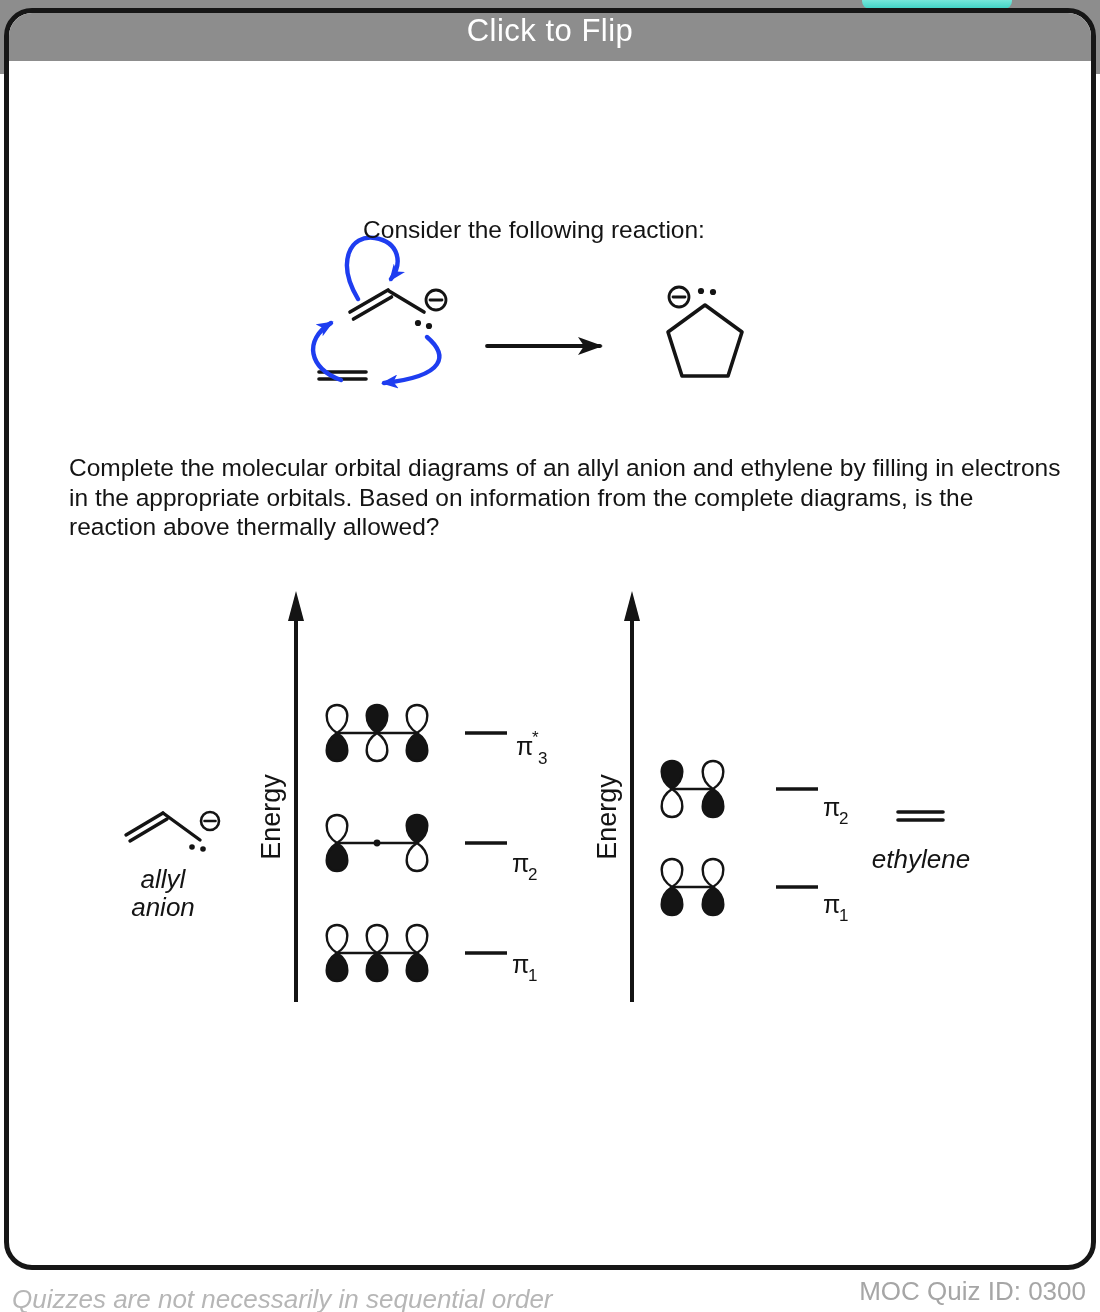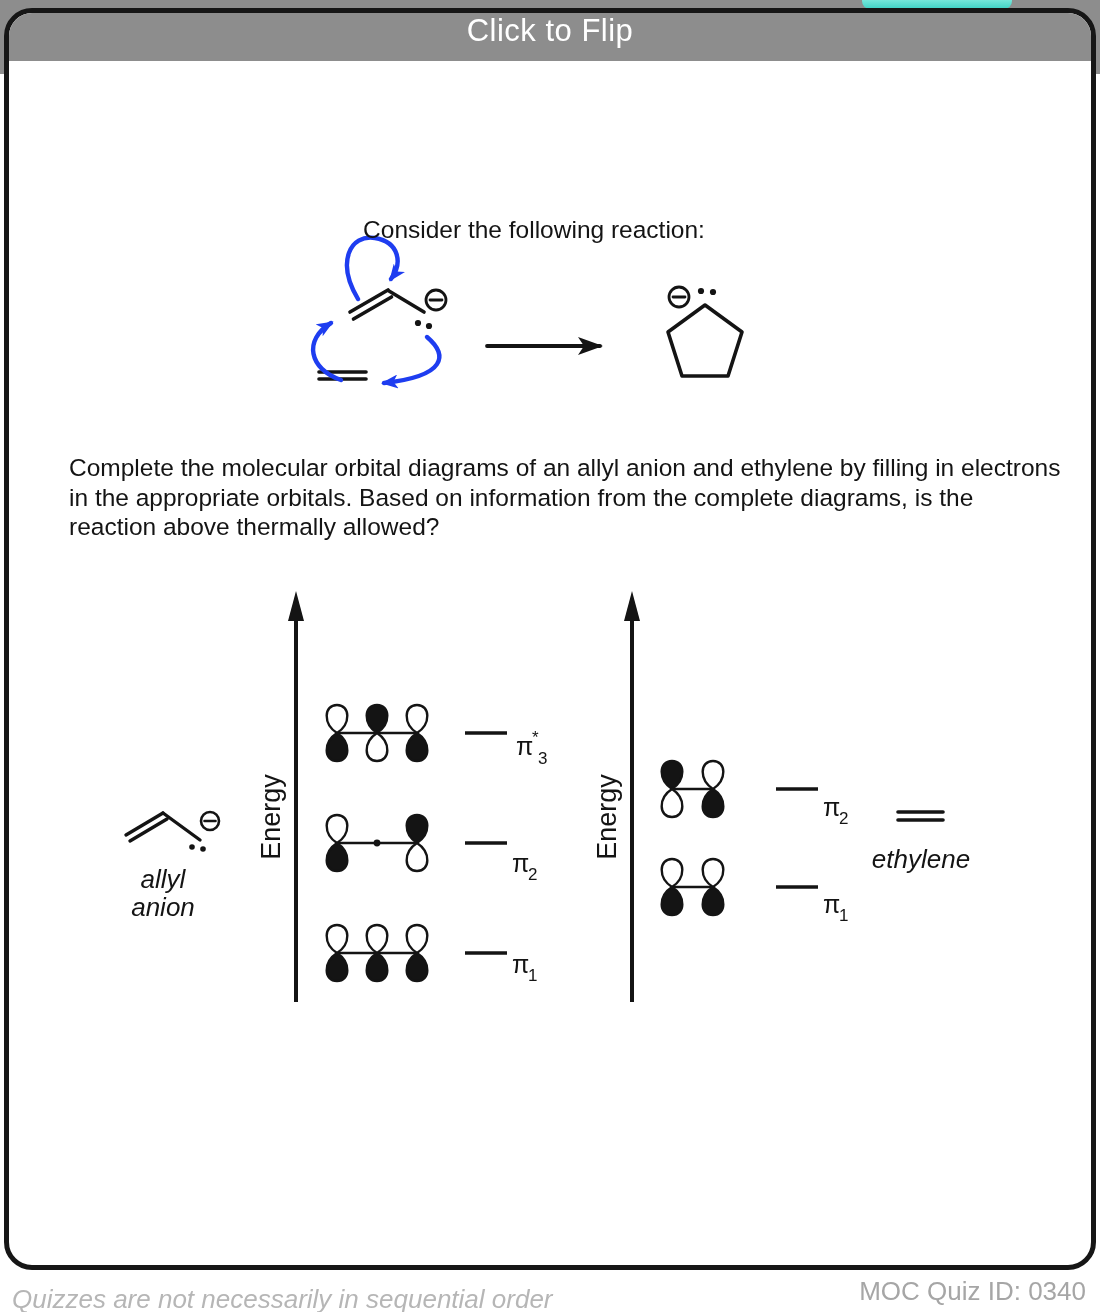--- a/index.html
+++ b/index.html
@@ -181,14 +181,14 @@
 
       <g stroke="#141414" stroke-linecap="round">
         <line x1="898" y1="812" x2="943" y2="812" stroke-width="3.6"></line>
         <line x1="898" y1="820" x2="943" y2="820" stroke-width="3.6"></line>
       </g>
       <text class="mol" x="921" y="868" text-anchor="middle">ethylene</text>
     </g>
   </svg>
 
   <div class="txt footer-left" style="color:#b6b6b6;margin-top:8px;">Quizzes are not necessarily in sequential order</div>
-  <div class="txt footer-right" style="color:#a6a6a6;">MOC Quiz ID: 0340</div>
+  <div class="txt footer-right" style="color:#a6a6a6;">MOC Quiz ID: 0300</div>
 </div>
 
 </body></html>

